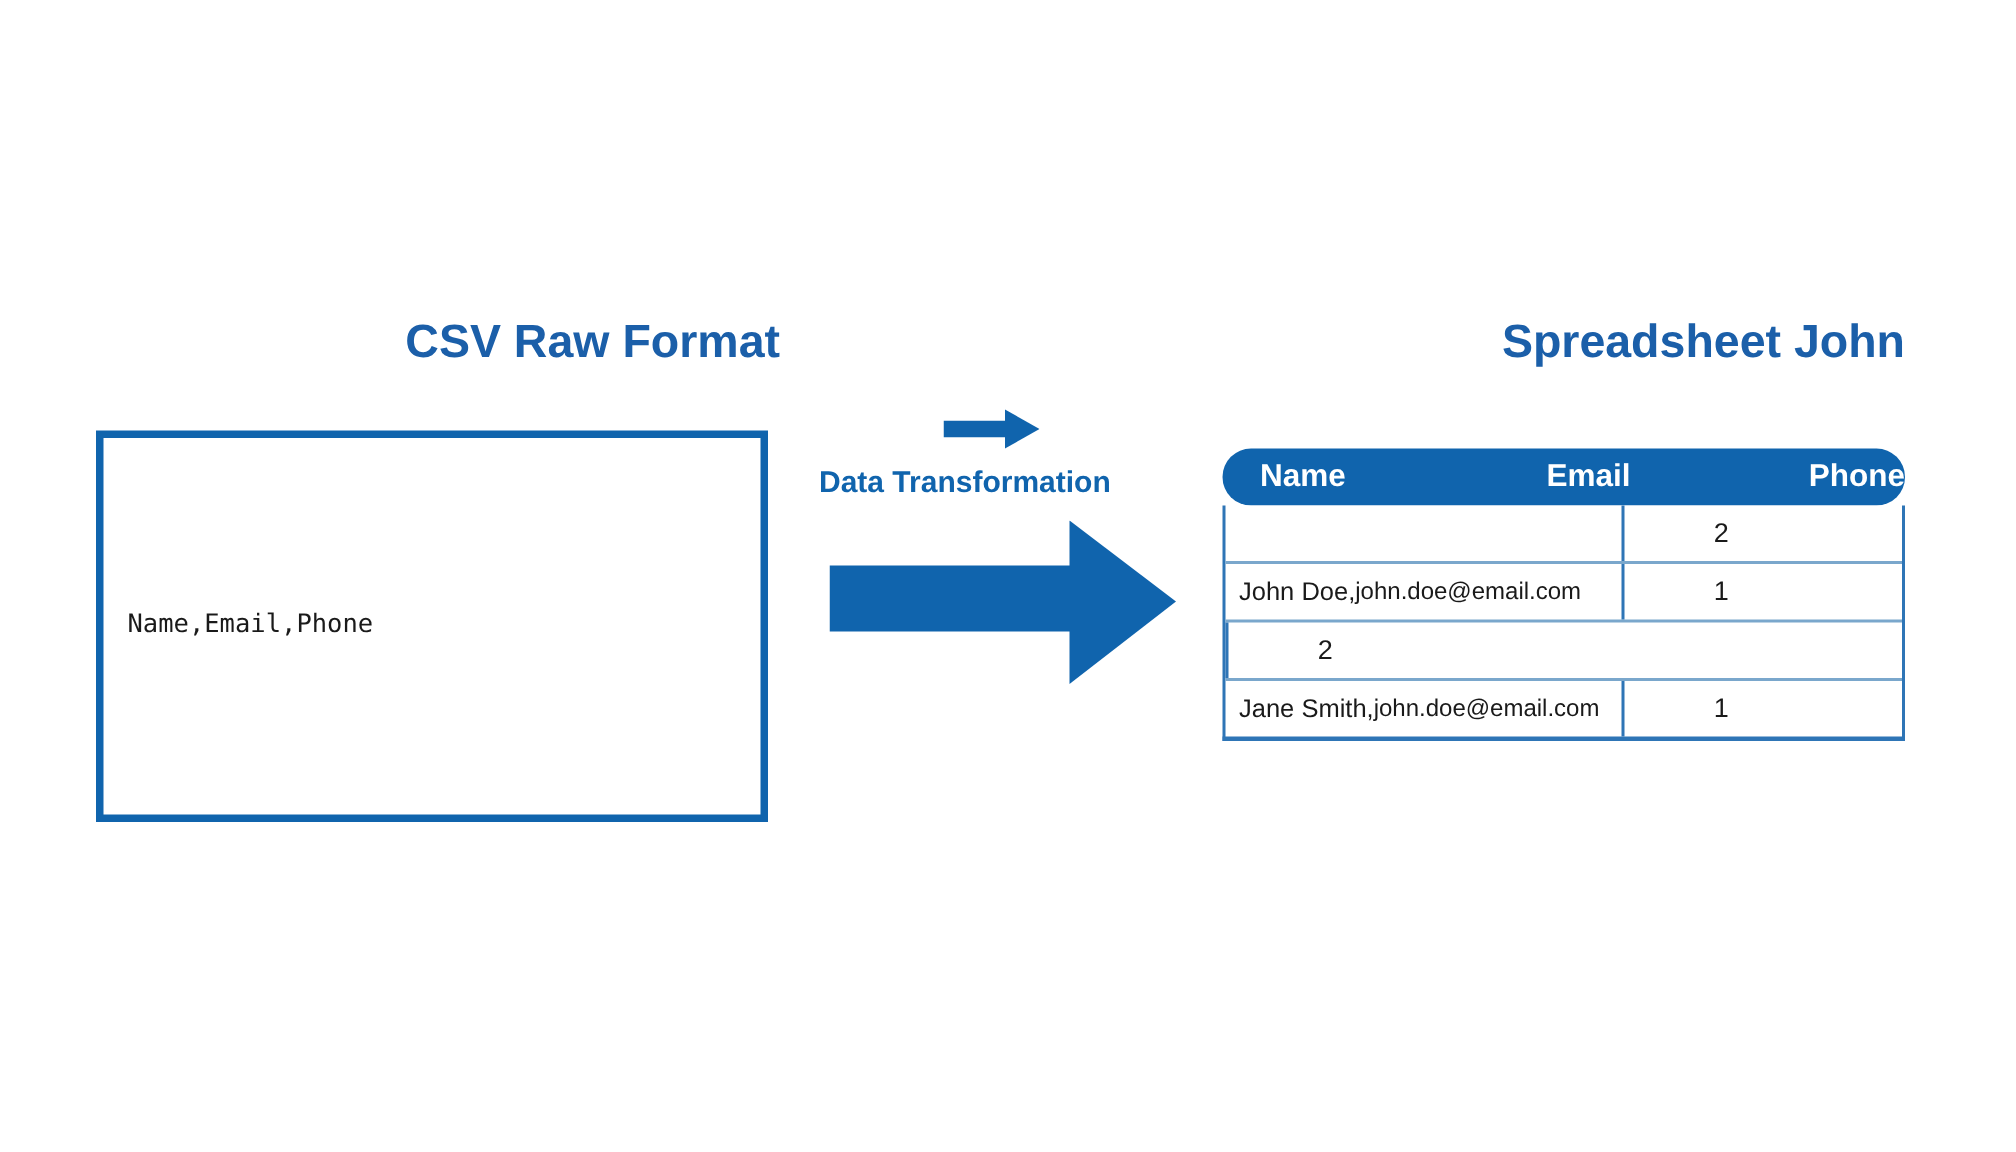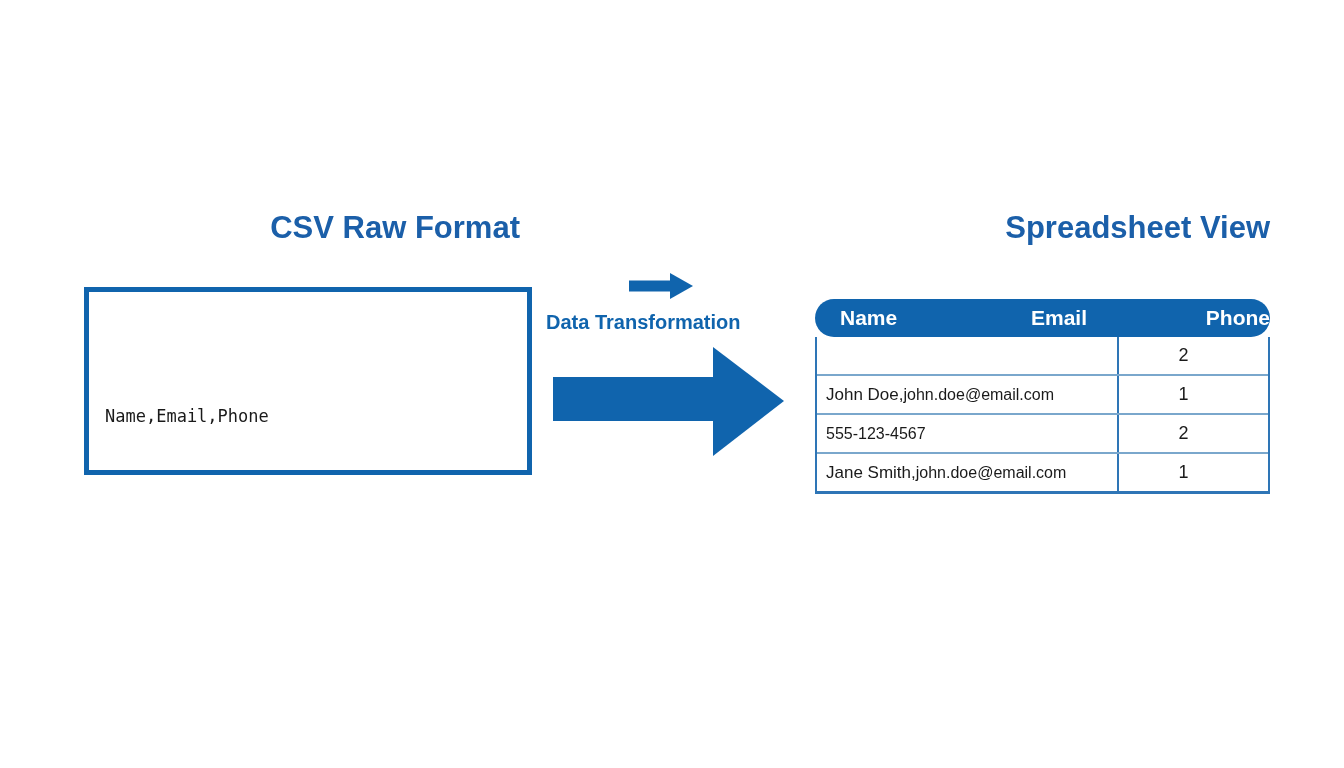--- a/index.html
+++ b/index.html
@@ -25,24 +25,24 @@
     font-weight: bold;
     color: #1B5FA9;
     letter-spacing: 0px;
   }
   .title-left  { left: 72px;  width: 448px; }
   .title-right { left: 815px; width: 455px; }
 
   
   .csv-box {
     position: absolute;
-    left: 84px;
+    left: 64px;
     top: 287px;
     width: 448px;
-    height: 188px;
+    height: 261px;
     box-sizing: border-box;
     border: 5px solid #1064AD;
     background: #ffffff;
   }
   .csv-text {
     position: absolute;
     left: 16px;
     top: 52px;
     font-family: "DejaVu Sans Mono", monospace;
     font-size: 17px;
@@ -110,21 +110,21 @@
     background: #ffffff;
   }
   .sheet-row {
     display: flex;
     height: 37px;
     align-items: stretch;
     border-top: 2px solid #7AA7CC;
   }
   .sheet-row:first-child { border-top: none; }
   .cell-main {
-    width: 300px;
+    width: 264px;
     box-sizing: border-box;
     display: flex;
     align-items: center;
     padding-left: 9px;
     color: #1a1a1a;
     white-space: pre;
   }
   .cell-main .txt-sans {
     font-family: "Liberation Sans", sans-serif;
     font-size: 17px;
@@ -162,21 +162,21 @@
     <polygon points="41,1 64,14 41,27" fill="#1064AD"></polygon>
   </svg>
 
   <div class="transform-label">Data Transformation</div>
 
   <svg class="big-arrow-svg" width="231" height="109" viewBox="0 0 231 109">
     <rect x="0" y="30" width="161" height="44" fill="#1064AD"></rect>
     <polygon points="160,0 231,54 160,109" fill="#1064AD"></polygon>
   </svg>
 
-  <div class="section-title title-right">Spreadsheet View</div>
+  <div class="section-title title-right">Spreadsheet John</div>
 
   <div class="sheet-table">
     <div class="sheet-header">
       <div class="hcol1">
         <span>Name</span>
         <span class="h-email">Email</span>
       </div>
       <div class="hcol2">Phone</div>
     </div>
 
@@ -190,23 +190,20 @@
       </div>
 
       <div class="sheet-row">
         <div class="cell-main">
           <span class="txt-sans">John Doe,</span><span class="txt-mono">john.doe@email.com</span>
         </div>
         <div class="cell-phone">1</div>
       </div>
 
       <div class="sheet-row">
-        <div class="cell-main">
-          <span class="txt-sans"></span><span class="txt-mono">555-123-4567</span>
-        </div>
         <div class="cell-phone">2</div>
       </div>
 
       <div class="sheet-row">
         <div class="cell-main">
           <span class="txt-sans">Jane Smith,</span><span class="txt-mono">john.doe@email.com</span>
         </div>
         <div class="cell-phone">1</div>
       </div>
 

